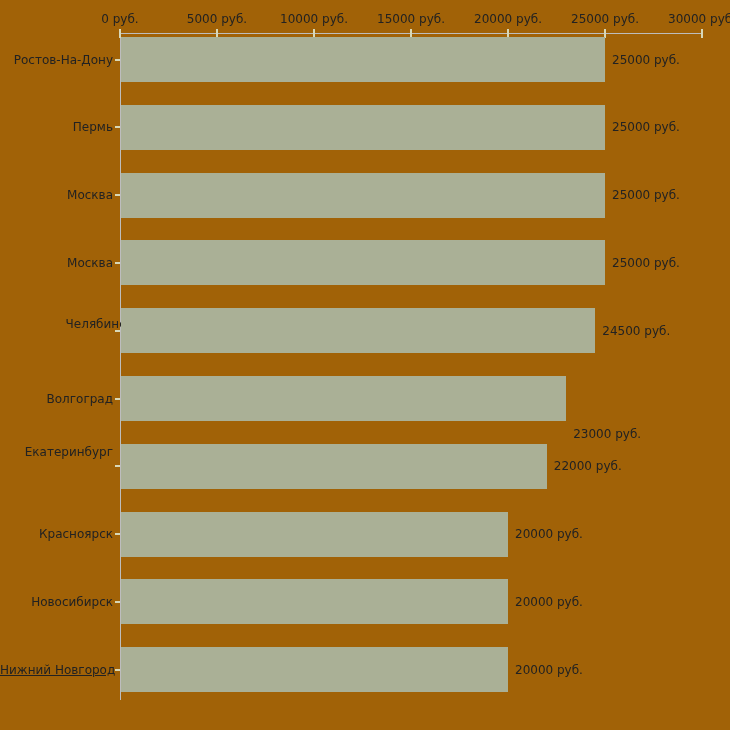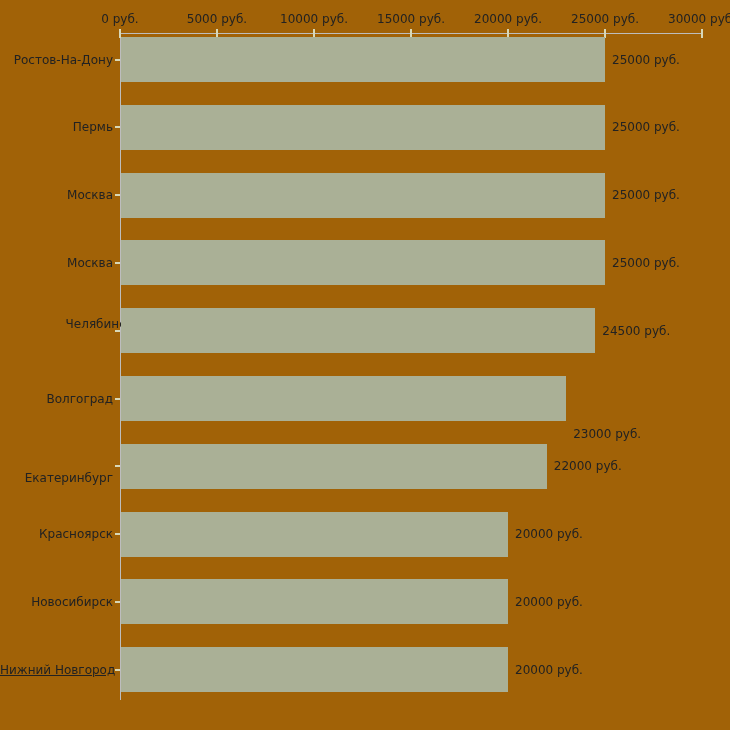--- a/index.html
+++ b/index.html
@@ -110,21 +110,21 @@
         <div class="bar" style="left: 121px; top: 308.2px; width: 474.3px; height: 45px; background: rgb(170, 176, 150);"></div>
         <div class="value-label" style="left: 602.3px; top: 330.7px; color: rgb(34, 34, 34);">24500 руб.</div>
       </div>
       <div>
         <div class="category-label" style="left: 0px; width: 113px; top: 398.5px; color: rgb(34, 34, 34);">Волгоград</div>
         <div class="cat-tick-mark" style="left: 115px; top: 397.5px; background: rgb(216, 216, 184);"></div>
         <div class="bar" style="left: 121px; top: 376px; width: 445.2px; height: 45px; background: rgb(170, 176, 150);"></div>
         <div class="value-label" style="left: 573.2px; top: 398.5px; color: rgb(34, 34, 34); margin-top: 35px;">23000 руб.</div>
       </div>
       <div>
-        <div class="category-label" style="left: 0px; width: 113px; top: 478px; color: rgb(34, 34, 34);">Екатеринбург</div>
+        <div class="category-label" style="left: 0px; width: 113px; top: 452px; color: rgb(34, 34, 34);">Екатеринбург</div>
         <div class="cat-tick-mark" style="left: 115px; top: 465.3px; background: rgb(216, 216, 184);"></div>
         <div class="bar" style="left: 121px; top: 443.8px; width: 425.8px; height: 45px; background: rgb(170, 176, 150);"></div>
         <div class="value-label" style="left: 553.8px; top: 466.3px; color: rgb(34, 34, 34);">22000 руб.</div>
       </div>
       <div>
         <div class="category-label" style="left: 0px; width: 113px; top: 534.1px; color: rgb(34, 34, 34);">Красноярск</div>
         <div class="cat-tick-mark" style="left: 115px; top: 533.1px; background: rgb(216, 216, 184);"></div>
         <div class="bar" style="left: 121px; top: 511.6px; width: 387px; height: 45px; background: rgb(170, 176, 150);"></div>
         <div class="value-label" style="left: 515px; top: 534.1px; color: rgb(34, 34, 34);">20000 руб.</div>
       </div>

